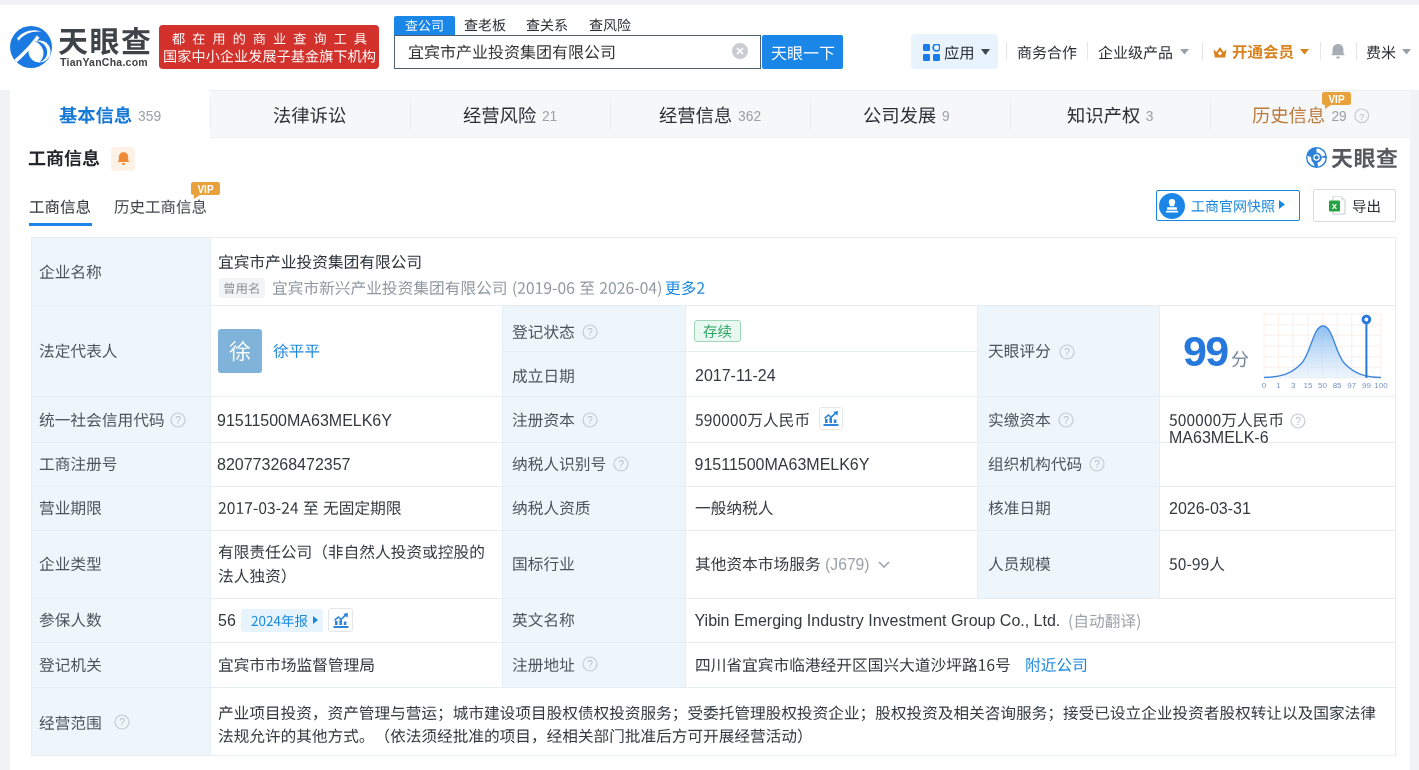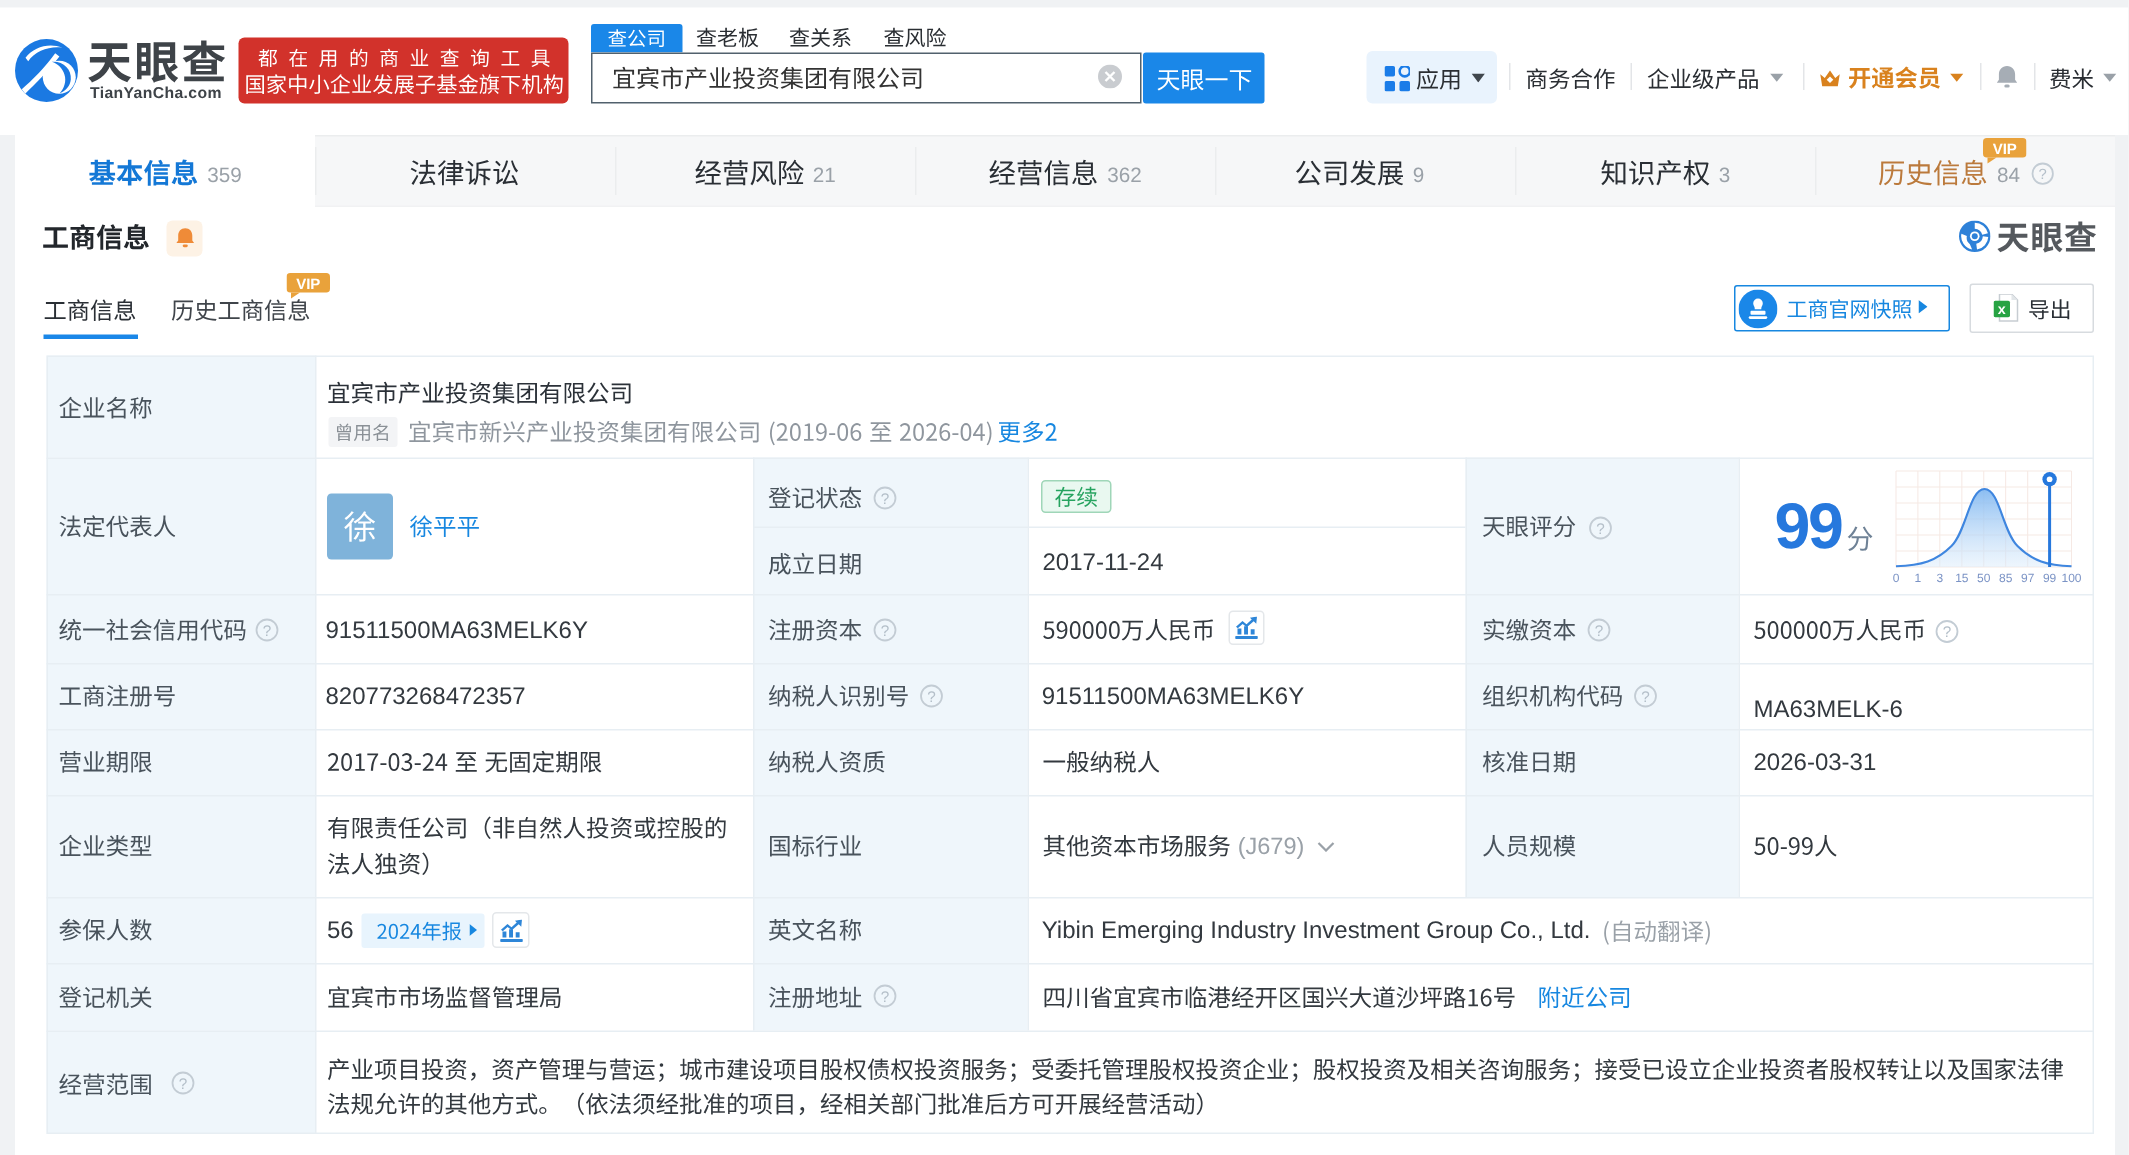--- a/index.html
+++ b/index.html
@@ -525,21 +525,21 @@
 <div style="position:absolute;left:1252.2px;top:106.1px;">
     <svg width="73.2" height="23.8" class="cj">
       <g fill="#bb7a3c" transform="translate(0,16.10) scale(0.07320,-0.07320)">
         <use href="#g75"></use>
         <use href="#g76" x="250"></use>
         <use href="#g70" x="500"></use>
         <use href="#g71" x="750"></use>
       </g>
     </svg>
   </div>
-<div style="position:absolute;left:1331.4px;top:107.5px;font:400 13.8px 'Liberation Sans',sans-serif;color:#9aa1a8;line-height:17px;white-space:pre;">84</div>
+<div style="position:absolute;left:1331.4px;top:107.5px;font:400 13.8px 'Liberation Sans',sans-serif;color:#9aa1a8;line-height:17px;white-space:pre;">29</div>
 <svg style="position:absolute;left:1353.8px;top:107.5px;" width="16.0" height="16.0">
     <circle cx="7.8" cy="7.8" r="6.8" fill="none" stroke="#c3ccd4" stroke-width="1.2"></circle>
     <text x="7.8" y="11.5" font-family="Liberation Sans" font-size="9.9" fill="#b4bfc9" text-anchor="middle">?</text>
   </svg>
 <svg style="position:absolute;left:1322.0px;top:92.0px;" width="29.0" height="18.0">
     <rect x="0" y="0" width="29" height="13" rx="2.5" fill="#e9a23b"></rect>
 <path d="M3 13 L3 17 L9 13 Z" fill="#e9a23b"></path>
 <text x="14.5" y="10.5" font-family="Liberation Sans" font-weight="700" font-size="10" fill="#fff" text-anchor="middle">VIP</text>
   </svg>
 <div style="position:absolute;left:10.0px;top:138.0px;width:1400.0px;height:632.0px;background:#fff;"></div>
@@ -977,21 +977,21 @@
         <use href="#g26" x="750"></use>
         <use href="#g103" x="1000"></use>
         <use href="#g123" x="1250"></use>
       </g>
     </svg>
   </div>
 <svg style="position:absolute;left:1089.2px;top:455.5px;" width="17.0" height="17.0">
     <circle cx="8.0" cy="8.0" r="7.0" fill="none" stroke="#c3ccd4" stroke-width="1.2"></circle>
     <text x="8.0" y="11.9" font-family="Liberation Sans" font-size="10.2" fill="#b4bfc9" text-anchor="middle">?</text>
   </svg>
-<div style="position:absolute;left:1169.0px;top:464px;font:400 16.0px 'Liberation Sans',sans-serif;color:#33393f;line-height:19px;white-space:pre;">MA63MELK-6</div>
+<div style="position:absolute;left:1169.0px;top:428px;font:400 16.0px 'Liberation Sans',sans-serif;color:#33393f;line-height:19px;white-space:pre;">MA63MELK-6</div>
 <div style="position:absolute;left:38.5px;top:500.3px;">
     <svg width="62.8" height="20.4" class="cj">
       <g fill="#49535c" transform="translate(0,13.82) scale(0.06280,-0.06280)">
         <use href="#g69"></use>
         <use href="#g8" x="250"></use>
         <use href="#g117" x="500"></use>
         <use href="#g44" x="750"></use>
       </g>
     </svg>
   </div>

